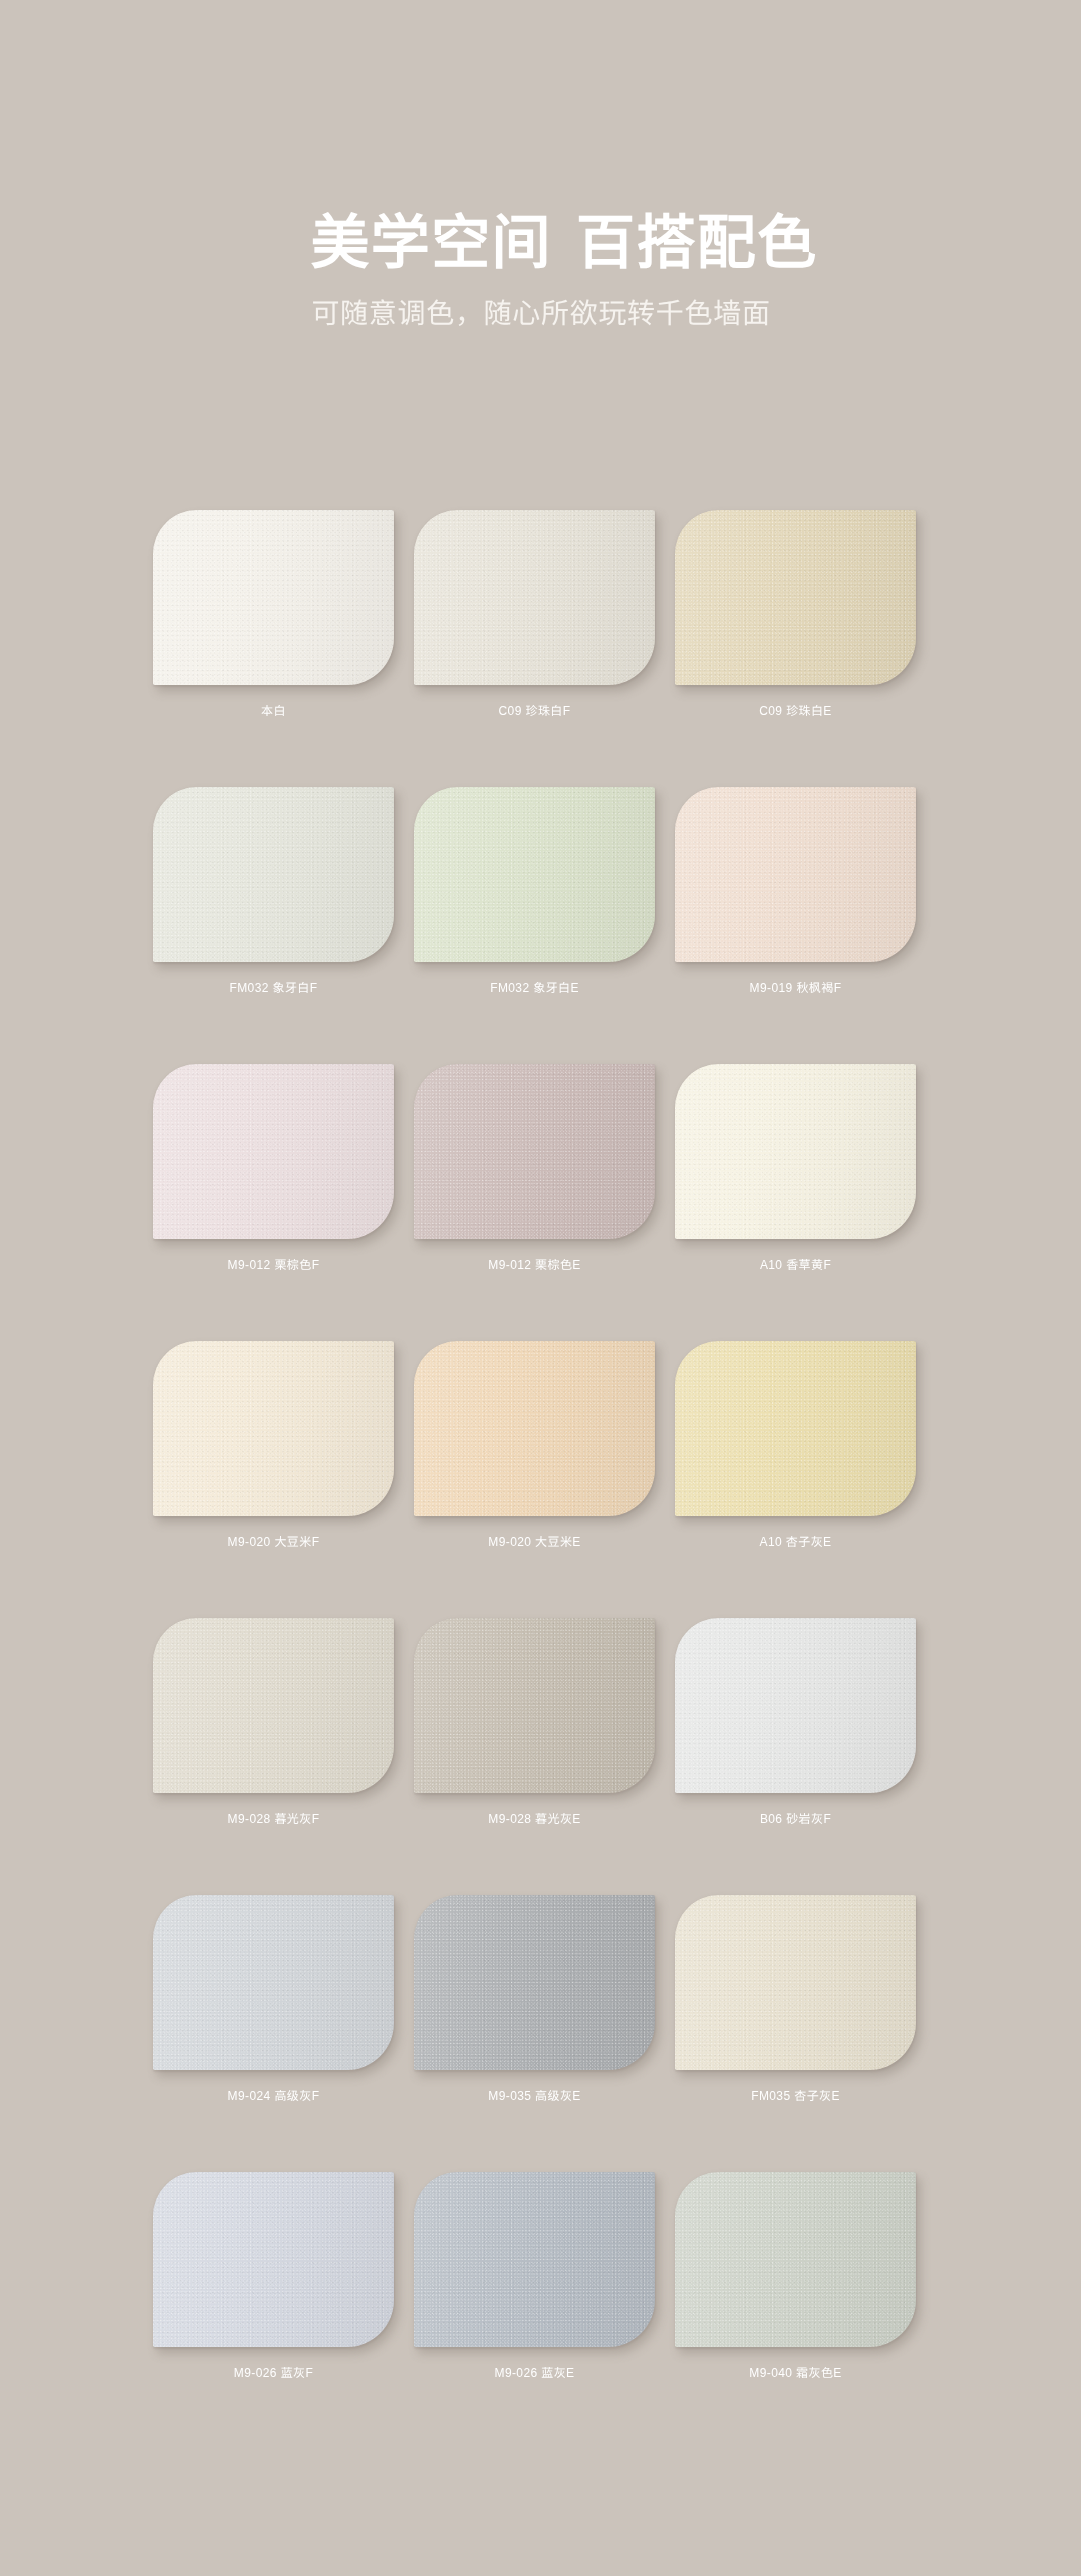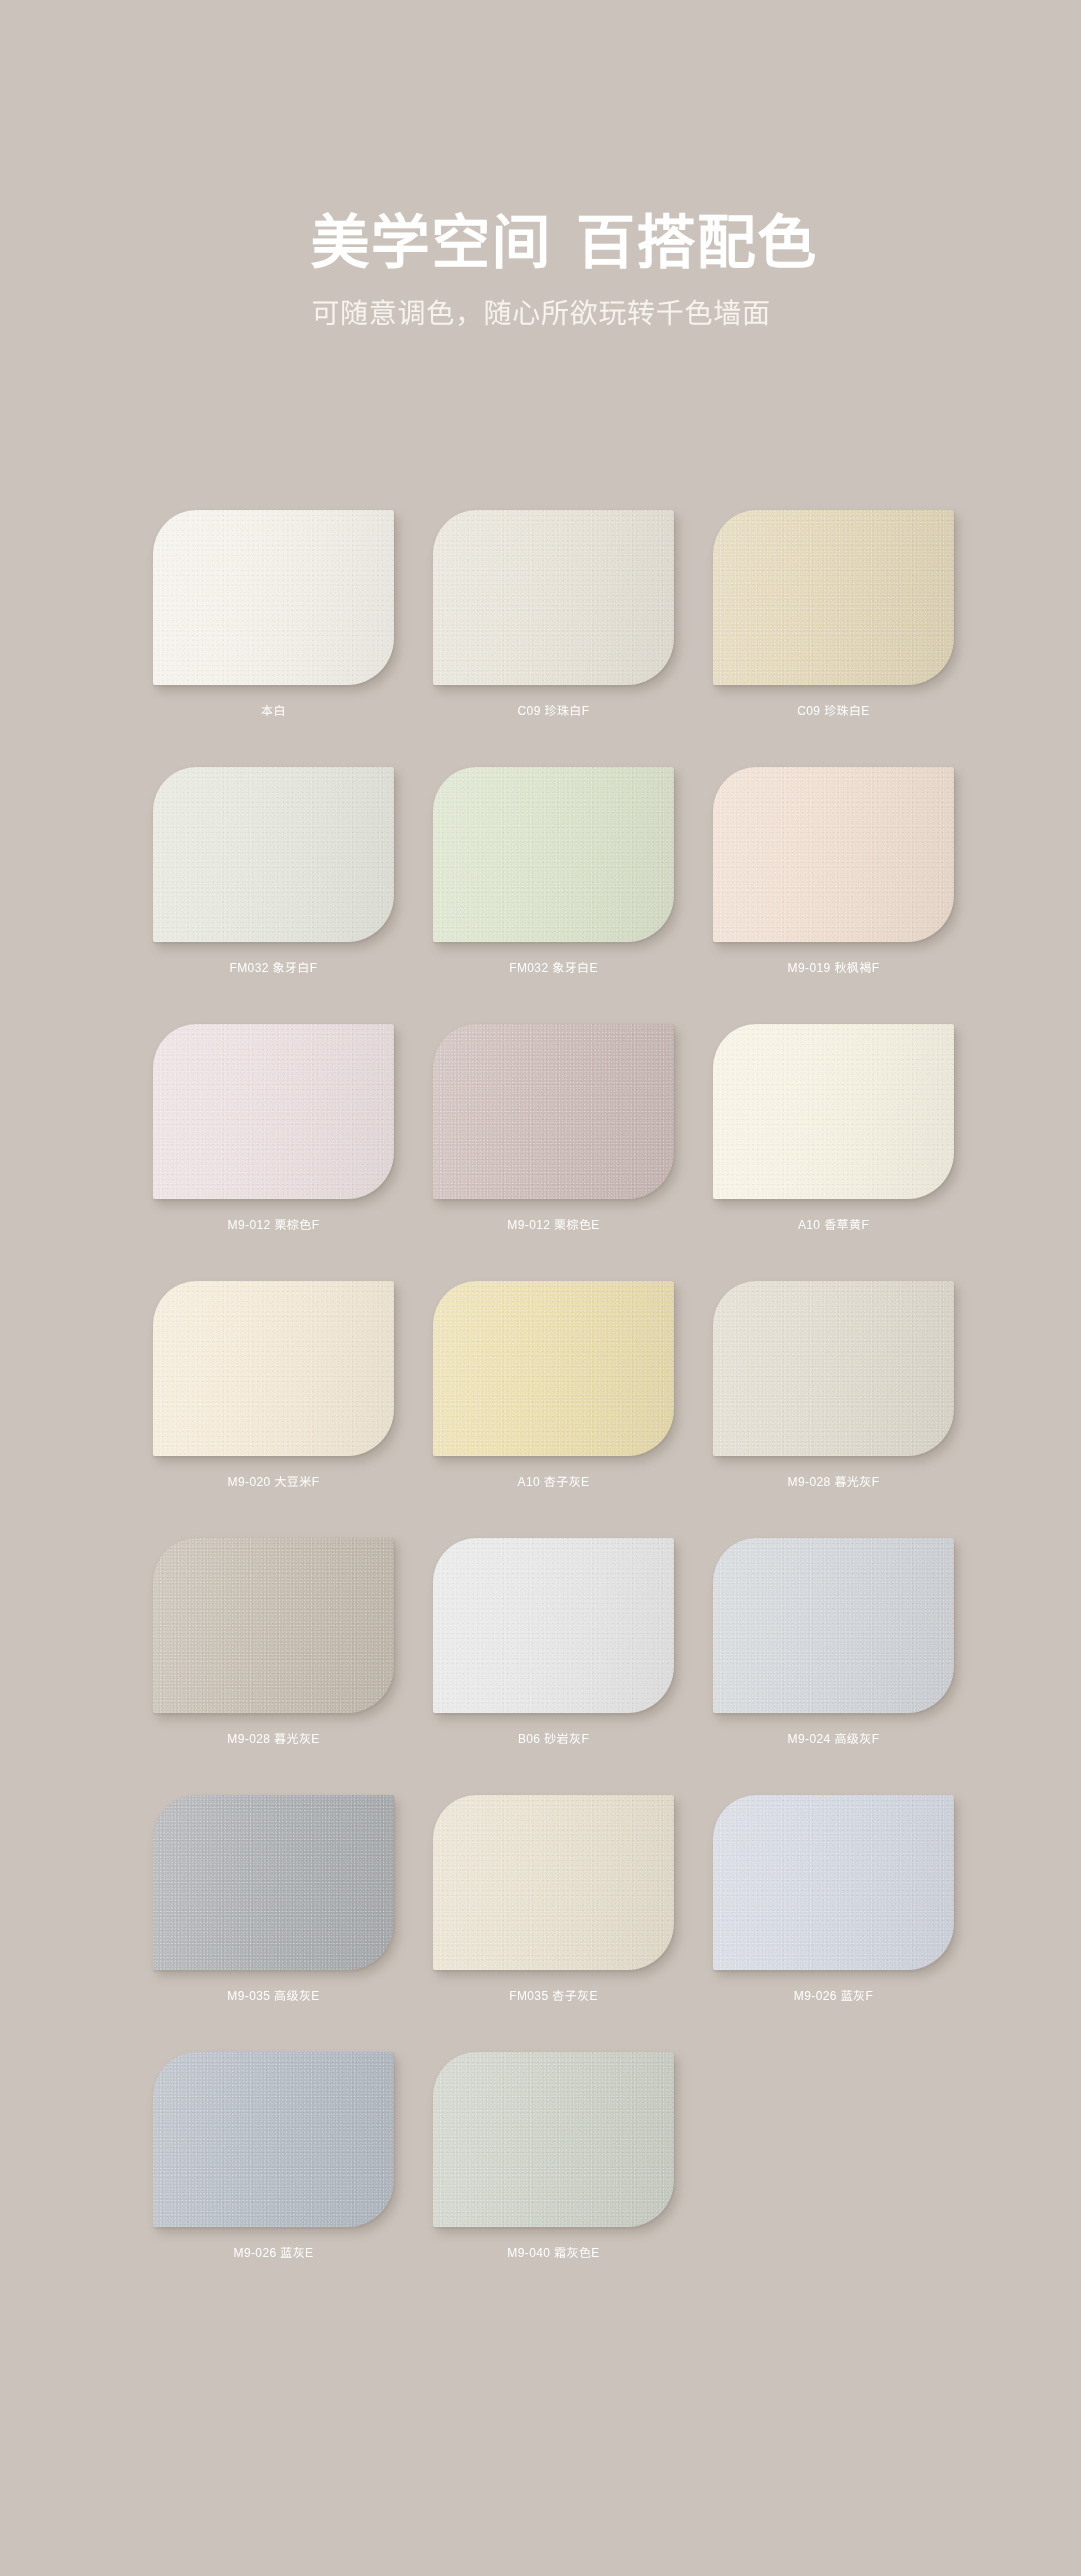--- a/index.html
+++ b/index.html
@@ -53,20 +53,21 @@
   
   .grid {
     position:absolute;
     top:510px;
     left:153px;
     width:799px;
     display:grid;
     grid-template-columns:repeat(3, 241px);
     column-gap:39px;
     row-gap:0;
+    gap:20px;
   }
 
   .swatch-cell {
     width:241px;
     height:257px;
     position:relative;
   }
 
   .chip {
     position:relative;
@@ -170,20 +171,24 @@
       </div>
       <div class="swatch-cell">
         <div class="chip" style="background: rgb(246, 242, 226);"></div>
         <div class="chip-label">A10  香草黄F</div>
       </div>
       <div class="swatch-cell">
         <div class="chip" style="background: rgb(244, 234, 215);"></div>
         <div class="chip-label">M9-020  大豆米F</div>
       </div>
       <div class="swatch-cell">
+        <div class="chip" style="background: rgb(240, 215, 182);"></div>
+        <div class="chip-label">M9-020  大豆米E</div>
+      </div>
+      <div class="swatch-cell">
         <div class="chip" style="background: rgb(236, 223, 174);"></div>
         <div class="chip-label">A10  杏子灰E</div>
       </div>
       <div class="swatch-cell">
         <div class="chip" style="background: rgb(224, 219, 206);"></div>
         <div class="chip-label">M9-028  暮光灰F</div>
       </div>
       <div class="swatch-cell">
         <div class="chip" style="background: rgb(197, 189, 176);"></div>
         <div class="chip-label">M9-028  暮光灰E</div>

